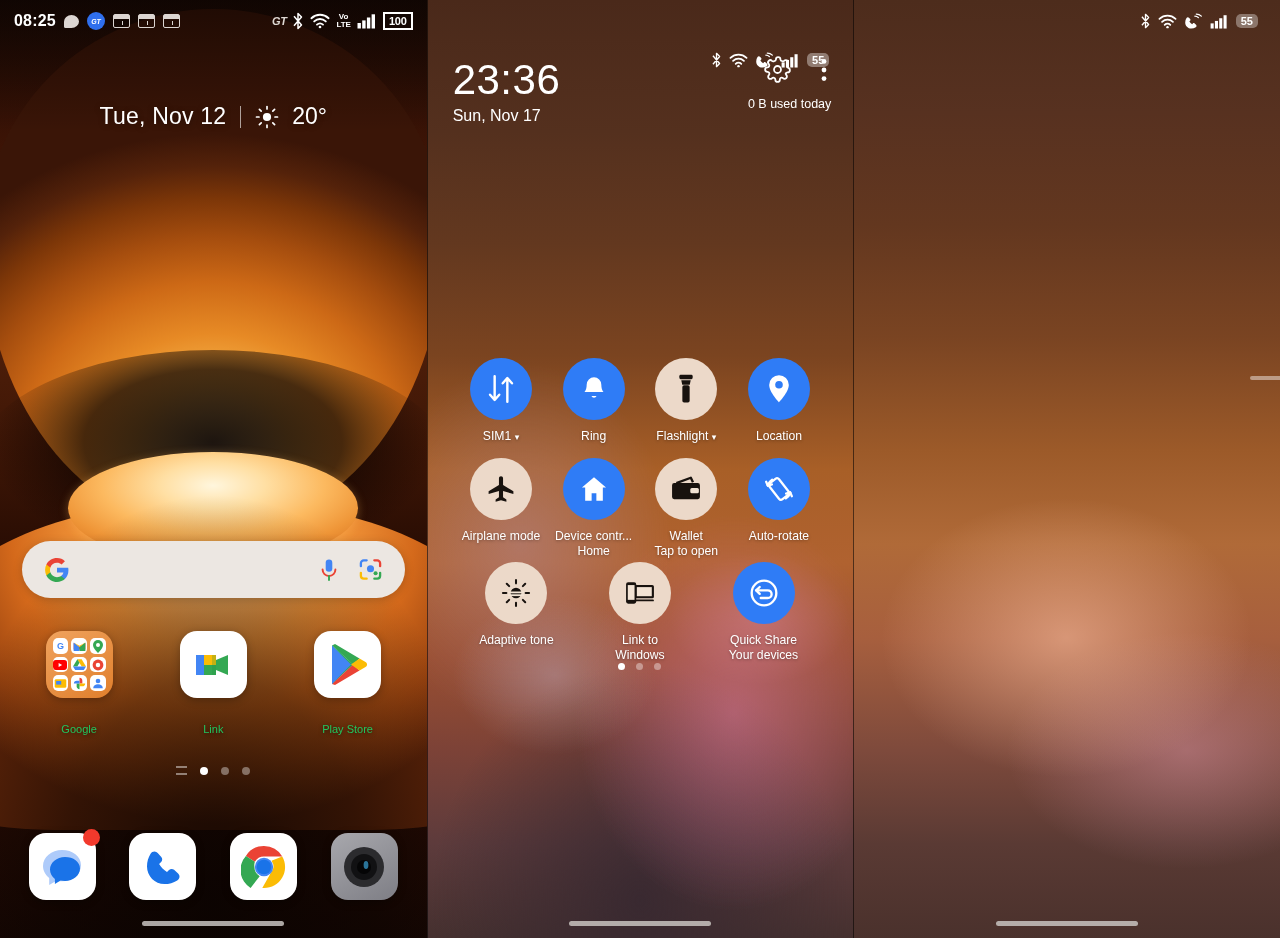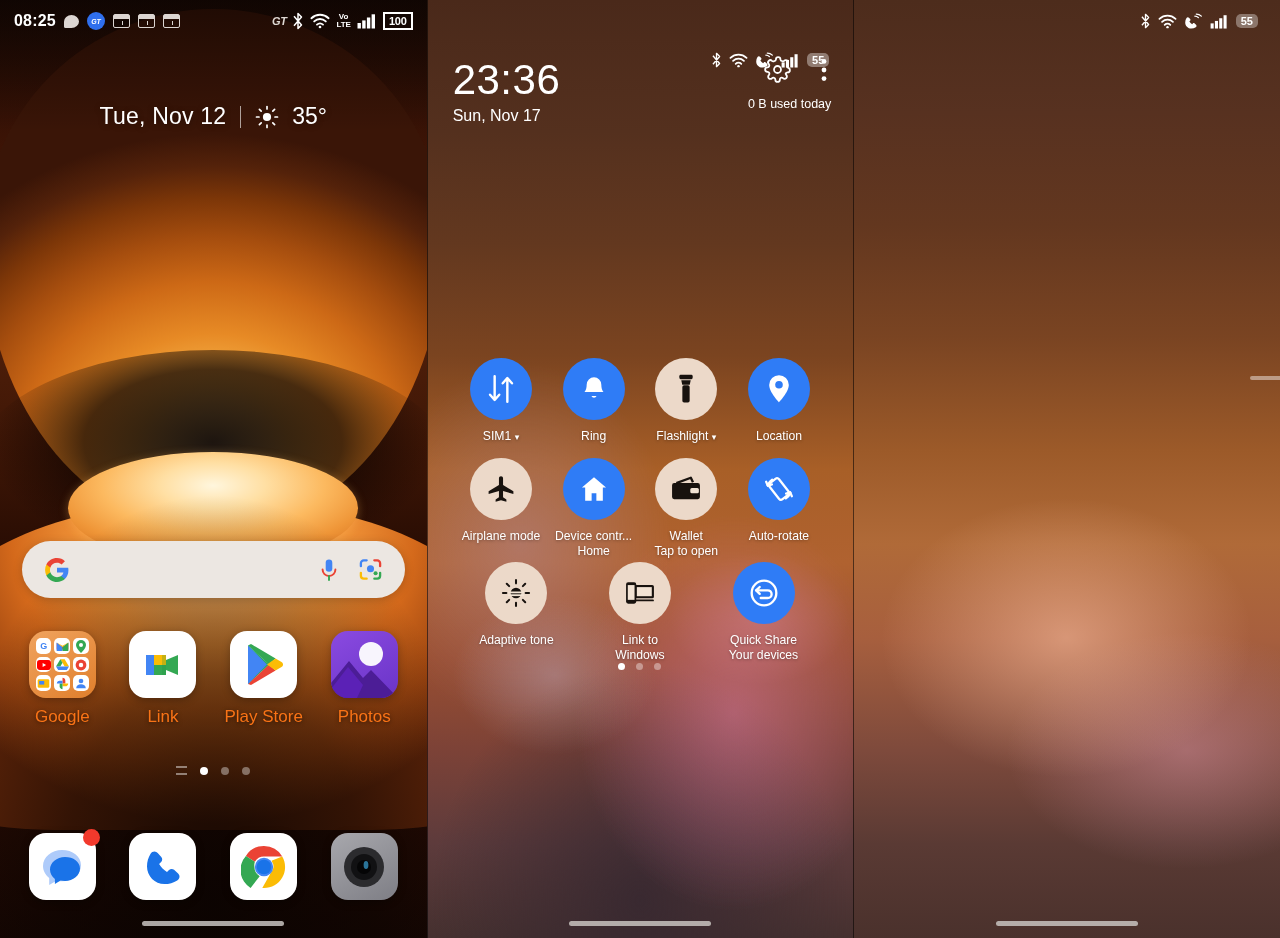--- a/index.html
+++ b/index.html
@@ -124,21 +124,21 @@
   .mic-ico { width: 22px; height: 24px; margin-right: 18px; }
   .lens-ico { width: 25px; height: 25px; }
 
   .app-grid {
     position: absolute; left: 0; right: 0; top: 631px; z-index: 30;
     display: flex; justify-content: space-around; padding: 0 12px;
   }
   .app { width: 86px; display: flex; flex-direction: column; align-items: center; gap: 9px; }
   .app-icon { width: 67px; height: 67px; border-radius: 17px; overflow: hidden; position: relative;
     box-shadow: 0 2px 8px rgba(0,0,0,.28); }
-  .app-label { color: #f97316; font-size: 17px; text-shadow: 0 1px 4px rgba(0,0,0,.55); }
+  .app-label { color: #22c55e; font-size: 11px; text-shadow: 0 1px 4px rgba(0,0,0,.55); margin-top: 16px; }
 
   .folder-ico { background: linear-gradient(145deg,#f0a35e,#e07f2c); display: grid;
     grid-template-columns: repeat(3,1fr); gap: 3px; padding: 7px; }
   .mini-app { background: #fff; border-radius: 5px; display:flex; align-items:center;
     justify-content:center; font-size: 9px; overflow:hidden; }
 
   .dock {
     position: absolute; left: 0; right: 0; bottom: 38px; z-index: 30;
     display: flex; justify-content: space-around; padding: 0 12px;
   }
@@ -296,21 +296,21 @@
               <line x1="12" y1="20" x2="12" y2="22.5"></line>
             <line x1="1.5" y1="12" x2="4" y2="12"></line>
               <line x1="20" y1="12" x2="22.5" y2="12"></line>
             <line x1="4.4" y1="4.4" x2="6.2" y2="6.2"></line>
               <line x1="17.8" y1="17.8" x2="19.6" y2="19.6"></line>
             <line x1="4.4" y1="19.6" x2="6.2" y2="17.8"></line>
               <line x1="17.8" y1="6.2" x2="19.6" y2="4.4"></line>
           </g>
         </svg>
       </span>
-      <span class="home-temp">35°</span>
+      <span class="home-temp">20°</span>
     </div>
 
     <div class="searchbar">
       <span class="g-logo">
         <svg width="26" height="26" viewBox="0 0 48 48">
           <path fill="#4285F4" d="M45.1 24.5c0-1.6-.15-3.2-.43-4.7H24v8.9h11.8c-.5 2.7-2.05 5-4.35 6.55v5.45h7.05c4.1-3.8 6.6-9.4 6.6-16.2z"></path>
           <path fill="#34A853" d="M24 46c5.9 0 10.85-1.95 14.5-5.3l-7.05-5.45c-1.95 1.3-4.45 2.1-7.45 2.1-5.7 0-10.55-3.85-12.3-9.05H4.4v5.65C8.05 41.25 15.4 46 24 46z"></path>
           <path fill="#FBBC05" d="M11.7 28.3c-.45-1.3-.7-2.7-.7-4.3s.25-3 .7-4.3v-5.65H4.4A21.9 21.9 0 0 0 2 24c0 3.55.85 6.9 2.4 9.95l7.3-5.65z"></path>
           <path fill="#EA4335" d="M24 10.65c3.2 0 6.1 1.1 8.4 3.3l6.25-6.25C34.85 4.15 29.9 2 24 2 15.4 2 8.05 6.75 4.4 13.75l7.3 5.65c1.75-5.2 6.6-8.75 12.3-8.75z"></path>
         </svg>
@@ -422,30 +422,20 @@
             <path d="M3 1.5 24 20.5 18.5 26 3 40z" fill="#4285F4" opacity="0"></path>
             <path d="M3 40 24 20.5 30.5 26.5 6 41z" fill="#EA4335"></path>
             <path d="M3 1.5 24 20.5 30.5 14.5 6 0z" fill="#34A853"></path>
             <path d="M3 1.5 3 40 22 20.5z" fill="#4285F4"></path>
             <path d="M30.5 14.5 36.5 18c2 1.2 2 3.9 0 5.1l-6 3.4L22 20.5z" fill="#FBBC05"></path>
           </svg>
         </div>
         <div class="app-label">Play Store</div>
       </div>
 
-      <div class="app">
-        <div class="app-icon" style="background:linear-gradient(150deg,#8a4ae0,#6a34c8)">
-          <svg width="67" height="67" viewBox="0 0 67 67">
-            <circle cx="40" cy="23" r="12" fill="#ffffff" opacity=".95"></circle>
-            <path d="M0 52 18 30l14 17 8-8 27 28V67H0z" fill="#4c1d96"></path>
-            <path d="M0 58 17 36l15 18-6 13H0z" fill="#5b21b6"></path>
-          </svg>
-        </div>
-        <div class="app-label">Photos</div>
-      </div>
     </div>
 
     <div class="page-dots">
       <span class="pd-home"></span>
       <span class="pd active"></span>
       <span class="pd"></span>
       <span class="pd"></span>
     </div>
 
     <div class="dock">

